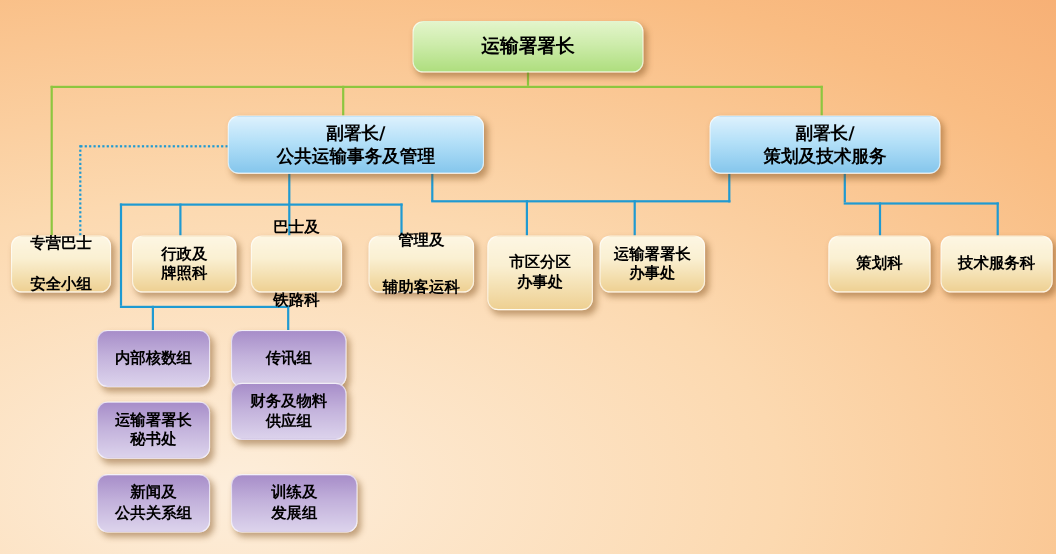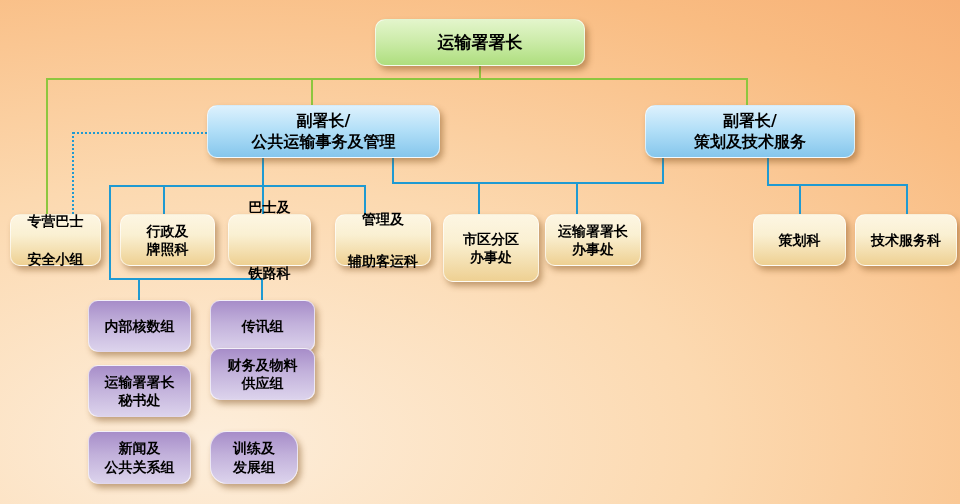--- a/index.html
+++ b/index.html
@@ -119,18 +119,18 @@
     <div>秘书处</div>
   </div>
   <div class="node node-unit" style="left:210px;top:348px;width:105px;height:52px;">
     <div>财务及物料</div>
     <div>供应组</div>
   </div>
   <div class="node node-unit" style="left:88px;top:431px;width:103px;height:53px;">
     <div>新闻及</div>
     <div>公共关系组</div>
   </div>
-  <div class="node node-unit" style="left:210px;top:431px;width:88px;height:53px;border-radius:17px;">
+  <div class="node node-unit" style="left:210px;top:431px;width:115px;height:53px;">
     <div>训练及</div>
     <div>发展组</div>
   </div>
 
 </div>
 
 </body></html>

